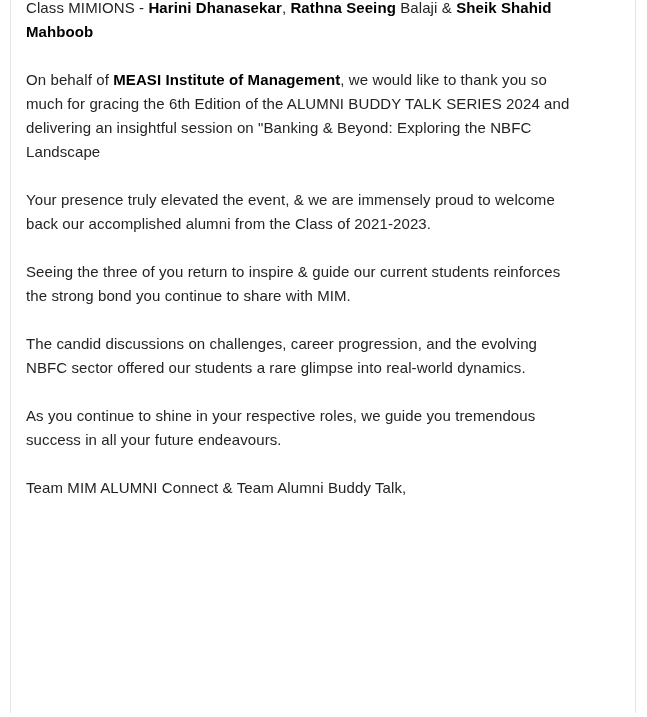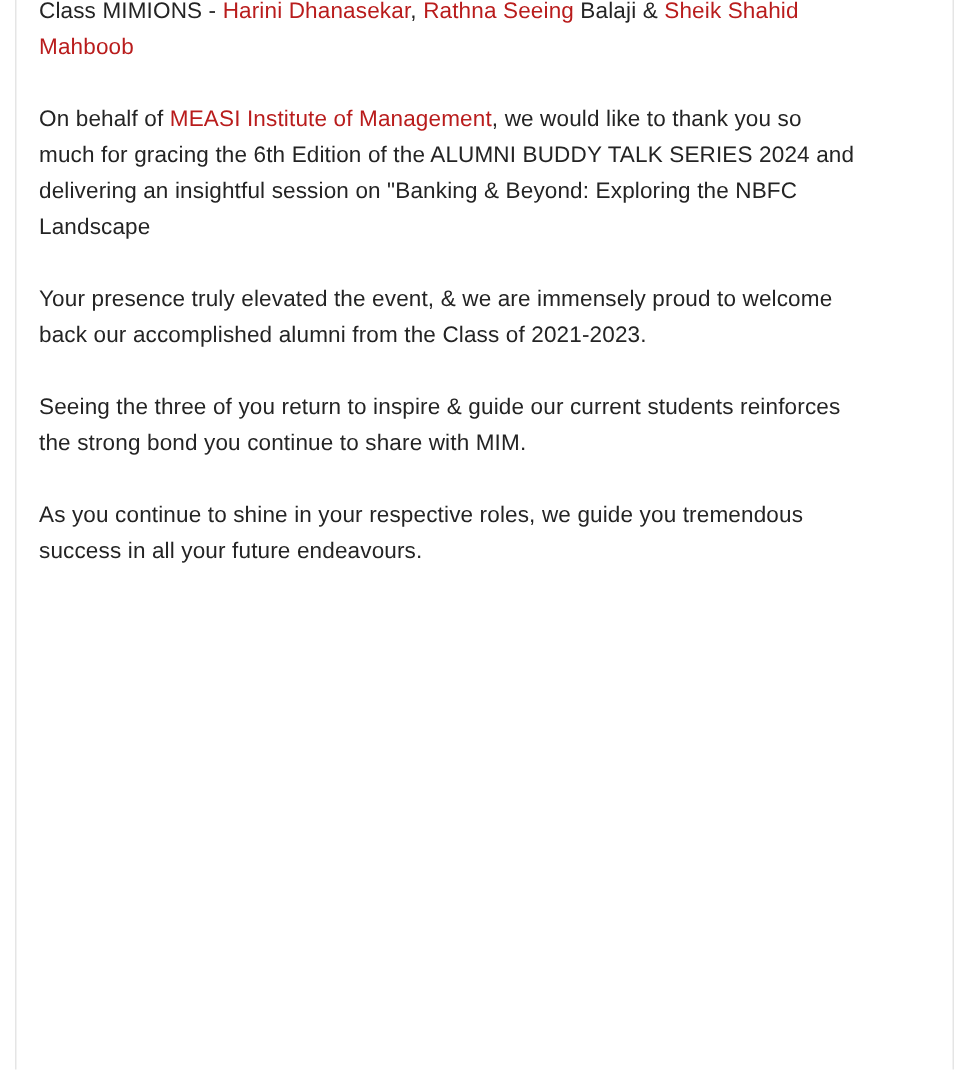--- a/index.html
+++ b/index.html
@@ -30,22 +30,22 @@
   }
   .content p {
     margin: 0 0 24px 0;
     white-space: pre-wrap;
     overflow-wrap: break-word;
   }
   .content p.sig {
     margin-bottom: 0;
   }
   a.link {
-    color: #b91c1c;
-    font-weight: 400;
+    color: #000000;
+    font-weight: 700;
     text-decoration: none;
     cursor: pointer;
   }
 </style>
 </head>
 <body>
 
 <div class="pane">
   <div class="content">
 
@@ -57,21 +57,24 @@
 delivering an insightful session on "Banking &amp; Beyond: Exploring the NBFC
 Landscape</span></p>
 
     <p>Your presence truly elevated the event, &amp; we are immensely proud to welcome
 back our accomplished alumni from the Class of 2021-2023.</p>
 
     <p>Seeing the three of you return to inspire &amp; guide our current students reinforces
 the strong bond you continue to share with MIM.</p>
 
 
+    <p>The candid discussions on challenges, career progression, and the evolving
+NBFC sector offered our students a rare glimpse into real-world dynamics.</p>
 
 
     <p>As you continue to shine in your respective roles, we guide you tremendous
 success in all your future endeavours.</p>
 
-    <p class="sig"></p>
+    <p class="sig"><span>Team MIM ALUMNI Connect &amp; Team Alumni Buddy Talk,
+</span></p>
 
   </div>
 </div>
 
 </body></html>

